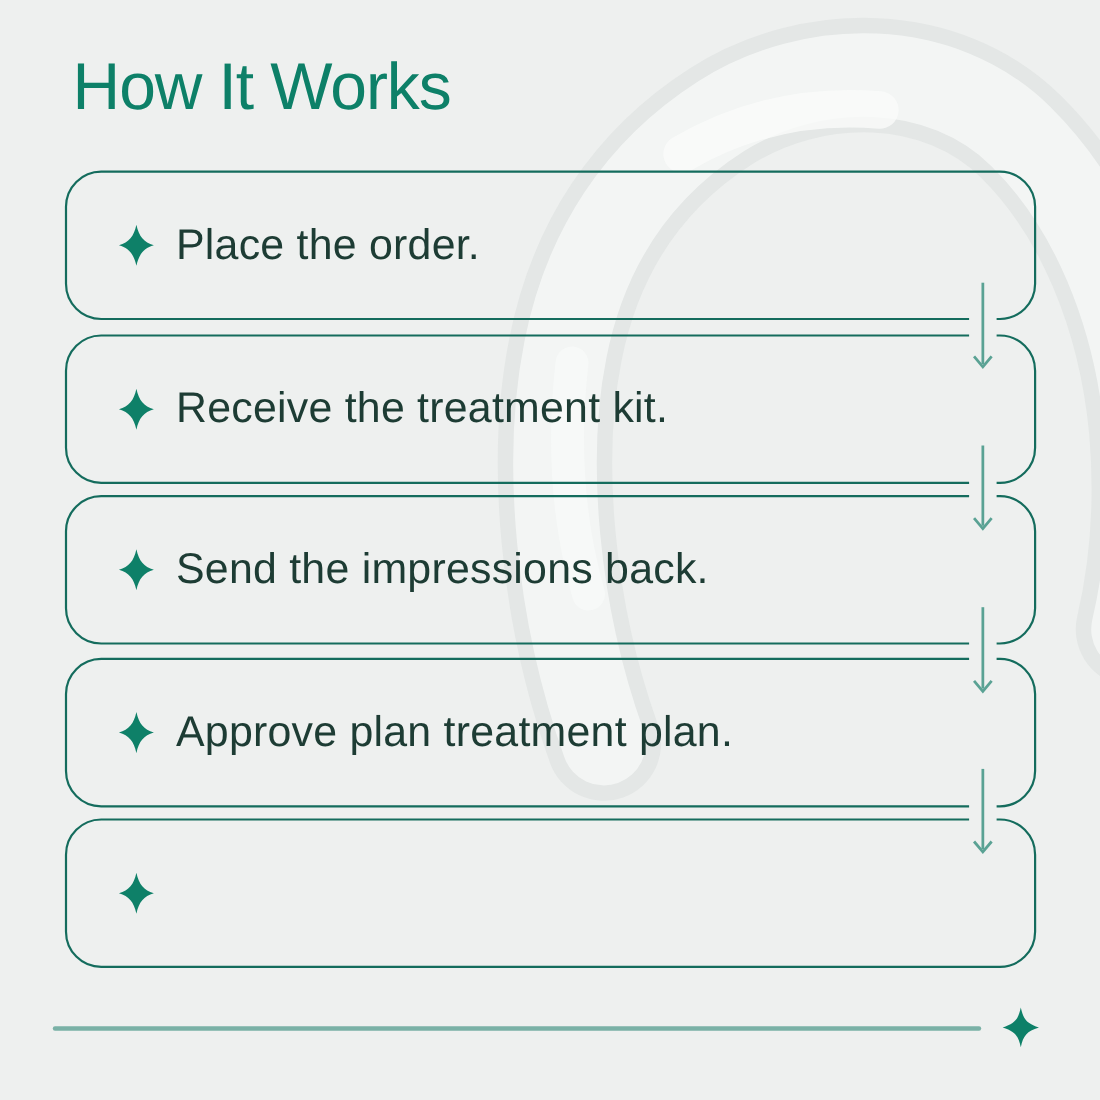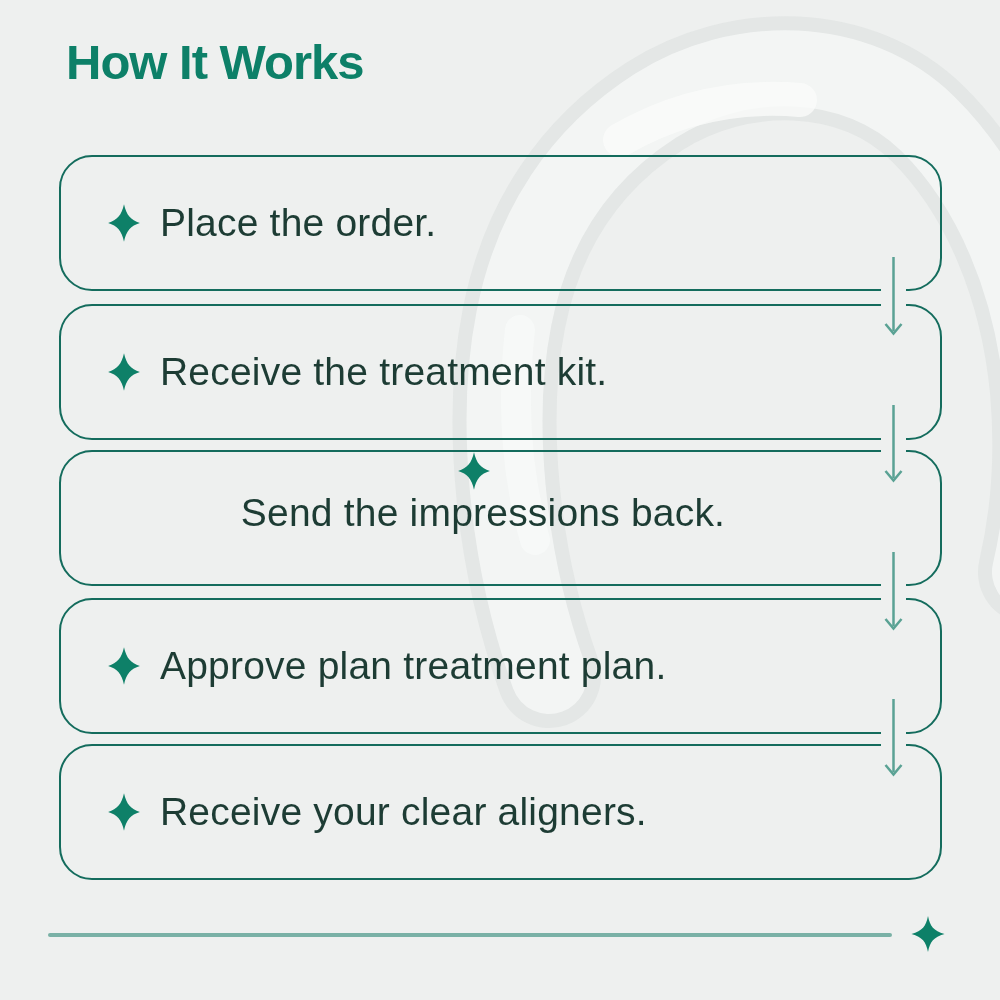--- a/index.html
+++ b/index.html
@@ -12,24 +12,24 @@
     font-family: "Liberation Sans", "DejaVu Sans", sans-serif;
   }
   .aligner-svg, .diagram-svg {
     position: absolute;
     left: 0; top: 0;
     width: 1000px; height: 1000px;
   }
   .page-title {
     position: absolute;
     left: 66px;
-    top: 34px;
+    top: 44px;
     margin: 0;
-    font-size: 49px;
-    font-weight: 700;
+    font-size: 60px;
+    font-weight: 400;
     letter-spacing: -1px;
     color: #0d8068;
   }
   .step {
     position: absolute;
     left: 60px;
     width: 780px;
     height: 134px;
     display: flex;
     align-items: center;
@@ -99,34 +99,33 @@
     <span class="label">Place the order.</span>
   </div>
 
   <div class="step" style="top:305px;">
     <svg class="star" width="34" height="40" viewBox="0 0 24 24" preserveAspectRatio="none">
       <path fill="#0e8068" d="M12 0.8 C13.7 7.3 16.7 10.3 23.2 12 C16.7 13.7 13.7 16.7 12 23.2 C10.3 16.7 7.3 13.7 0.8 12 C7.3 10.3 10.3 7.3 12 0.8 Z"></path>
     </svg>
     <span class="label">Receive the treatment kit.</span>
   </div>
 
-  <div class="step" style="top:451px;flex-direction:column;">
+  <div class="step" style="top:451px;">
     <svg class="star" width="34" height="40" viewBox="0 0 24 24" preserveAspectRatio="none">
       <path fill="#0e8068" d="M12 0.8 C13.7 7.3 16.7 10.3 23.2 12 C16.7 13.7 13.7 16.7 12 23.2 C10.3 16.7 7.3 13.7 0.8 12 C7.3 10.3 10.3 7.3 12 0.8 Z"></path>
     </svg>
     <span class="label">Send the impressions back.</span>
   </div>
 
   <div class="step" style="top:599px;">
     <svg class="star" width="34" height="40" viewBox="0 0 24 24" preserveAspectRatio="none">
       <path fill="#0e8068" d="M12 0.8 C13.7 7.3 16.7 10.3 23.2 12 C16.7 13.7 13.7 16.7 12 23.2 C10.3 16.7 7.3 13.7 0.8 12 C7.3 10.3 10.3 7.3 12 0.8 Z"></path>
     </svg>
     <span class="label">Approve plan treatment plan.</span>
   </div>
 
   <div class="step" style="top:745px;">
     <svg class="star" width="34" height="40" viewBox="0 0 24 24" preserveAspectRatio="none">
       <path fill="#0e8068" d="M12 0.8 C13.7 7.3 16.7 10.3 23.2 12 C16.7 13.7 13.7 16.7 12 23.2 C10.3 16.7 7.3 13.7 0.8 12 C7.3 10.3 10.3 7.3 12 0.8 Z"></path>
     </svg>
-    <span class="label">Receive your clear aligners.</span>
   </div>
 
 </div>
 
 </body></html>

